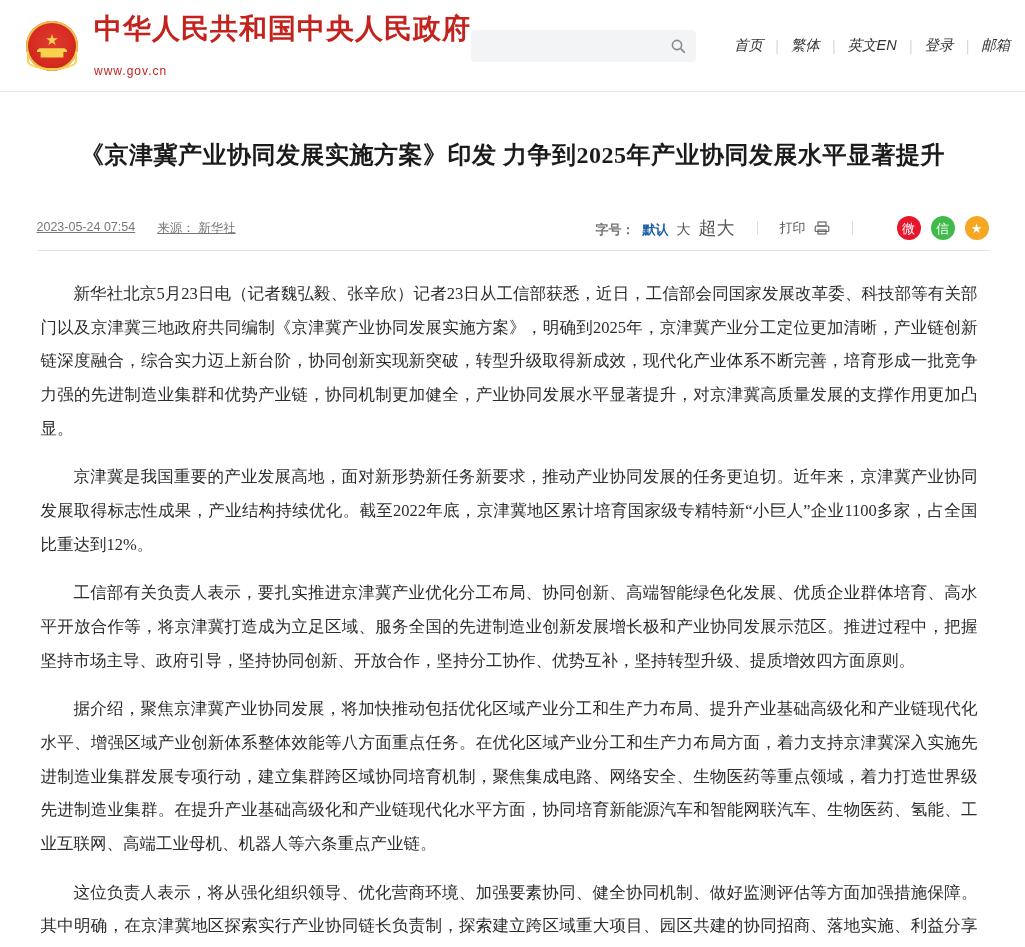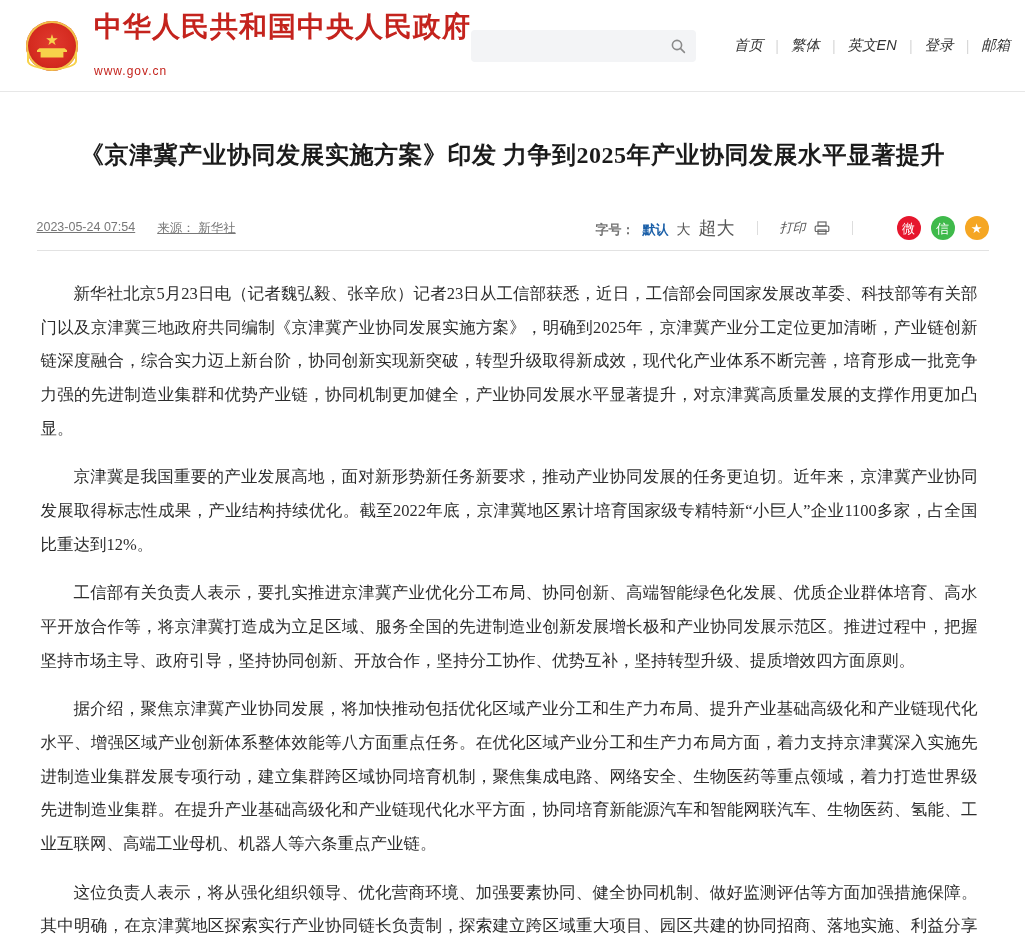--- a/index.html
+++ b/index.html
@@ -64,21 +64,21 @@
   .emblem .ears {
     position: absolute;
     left: 50%; bottom: 4px;
     transform: translateX(-50%);
     width: 46px; height: 16px;
     border: 2px solid #f7d24a;
     border-top: 0;
     border-radius: 0 0 50% 50%;
   }
   .brand-text .cn {
-    font-family: Liberation Mono, monospace;
+    font-family: Liberation Serif, serif;
     font-size: 28px;
     font-weight: bold;
     color: #c4231d;
     letter-spacing: 1px;
     line-height: 1.15;
   }
   .brand-text .en {
     font-size: 12px;
     color: #c4231d;
     letter-spacing: 1px;
@@ -187,21 +187,20 @@
     display: inline-block;
     width: 1px;
     height: 14px;
     background: #ddd;
     margin: 0 22px;
   }
   .print-group {
     display: flex;
     align-items: center;
     gap: 8px;
-    font-style: italic;
   }
   .printer-icon {
     width: 16px; height: 14px;
     color: #666;
   }
   .share-group {
     display: flex;
     align-items: center;
     gap: 10px;
     margin-left: 22px;

